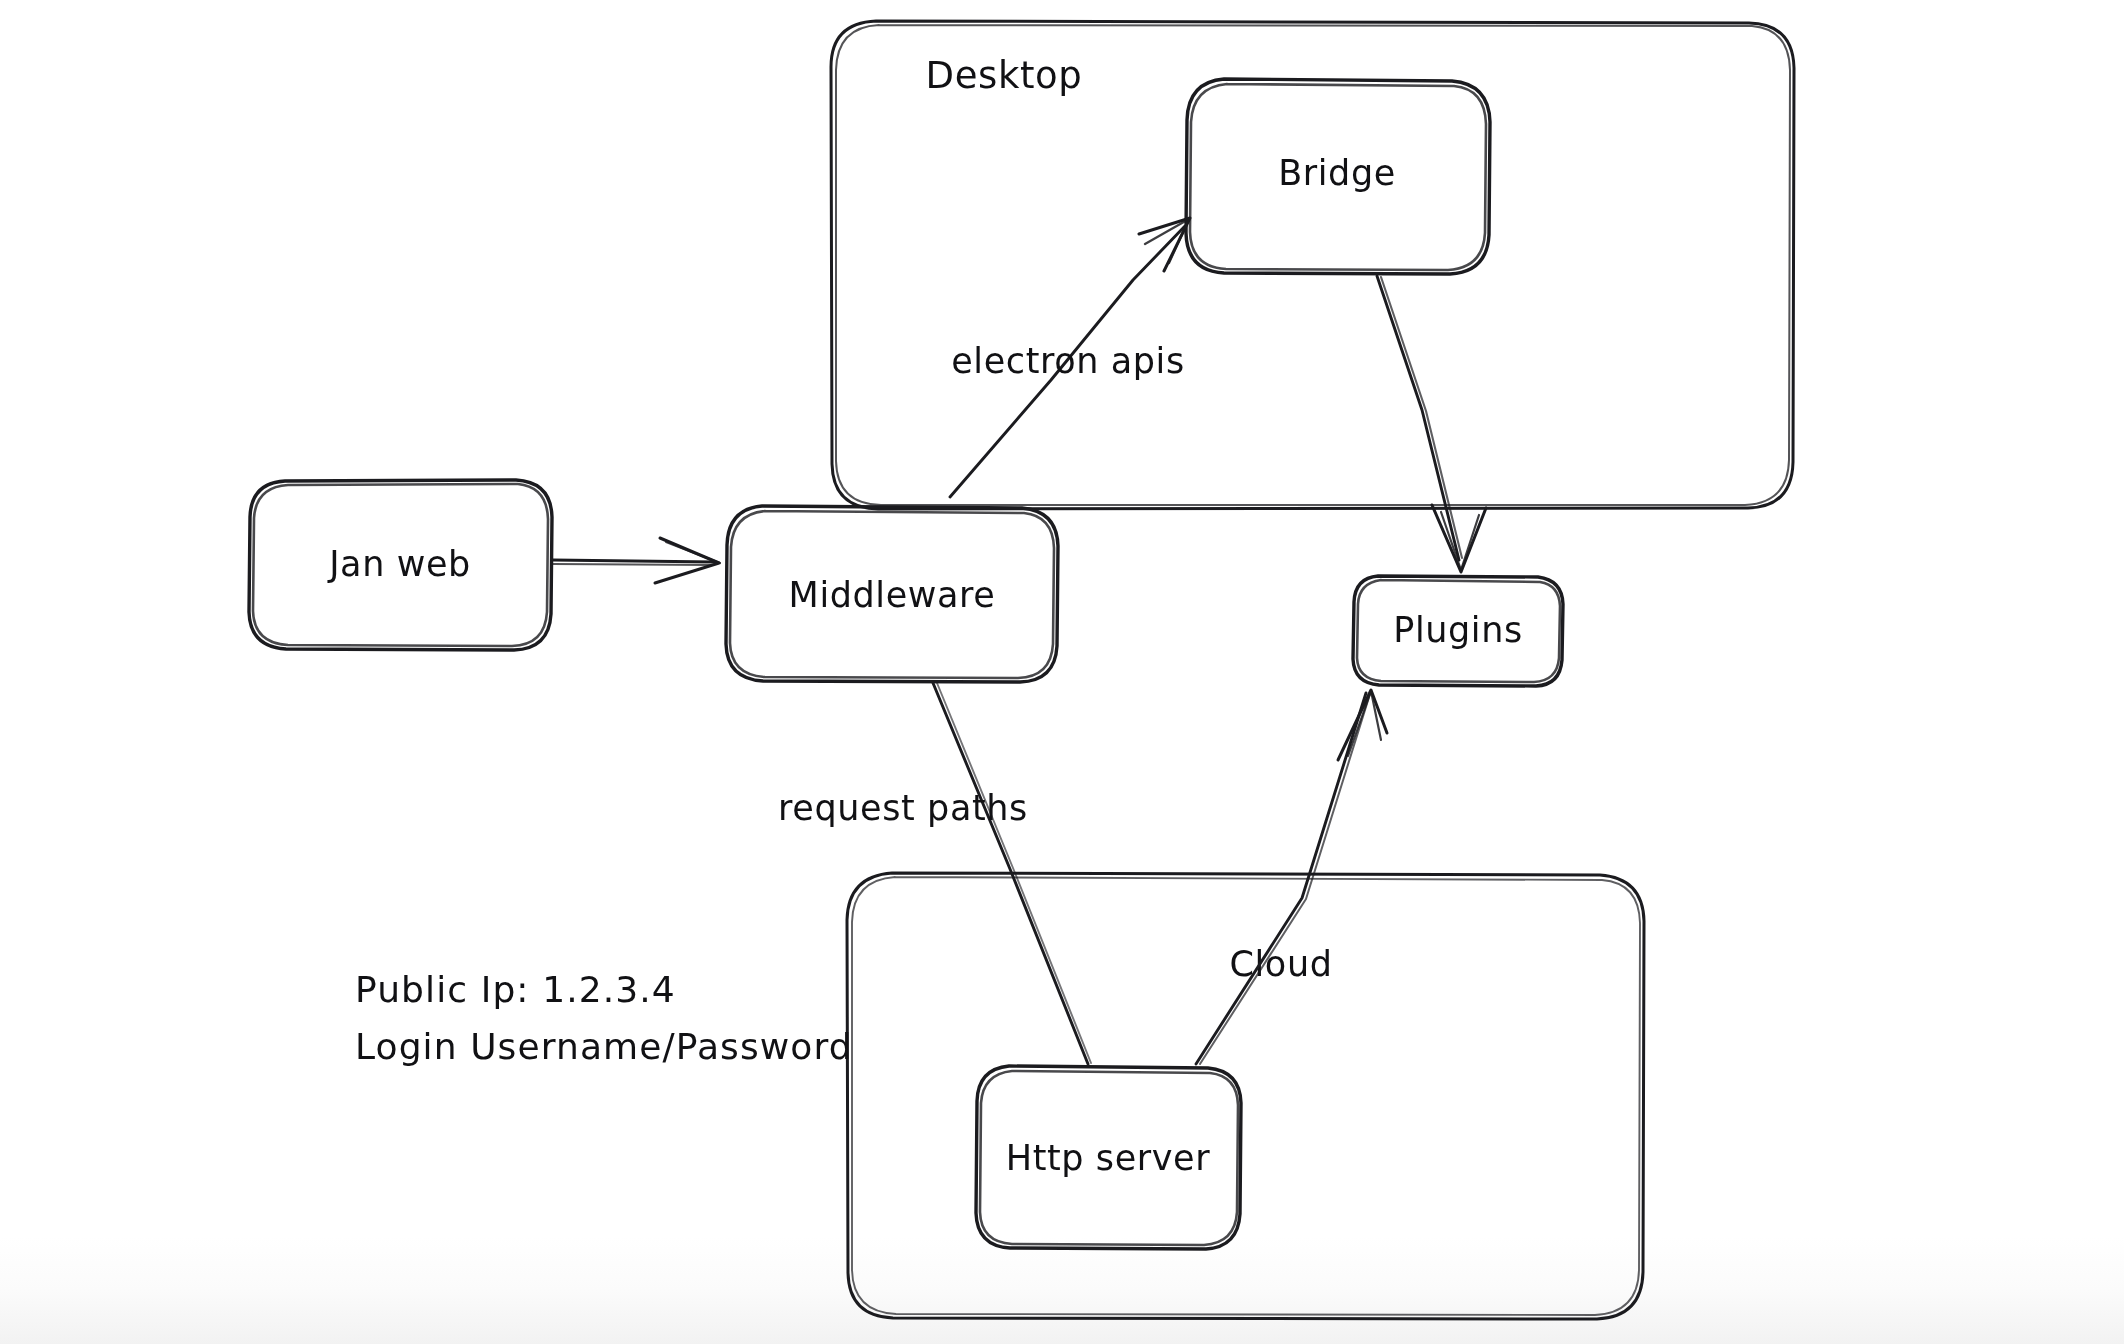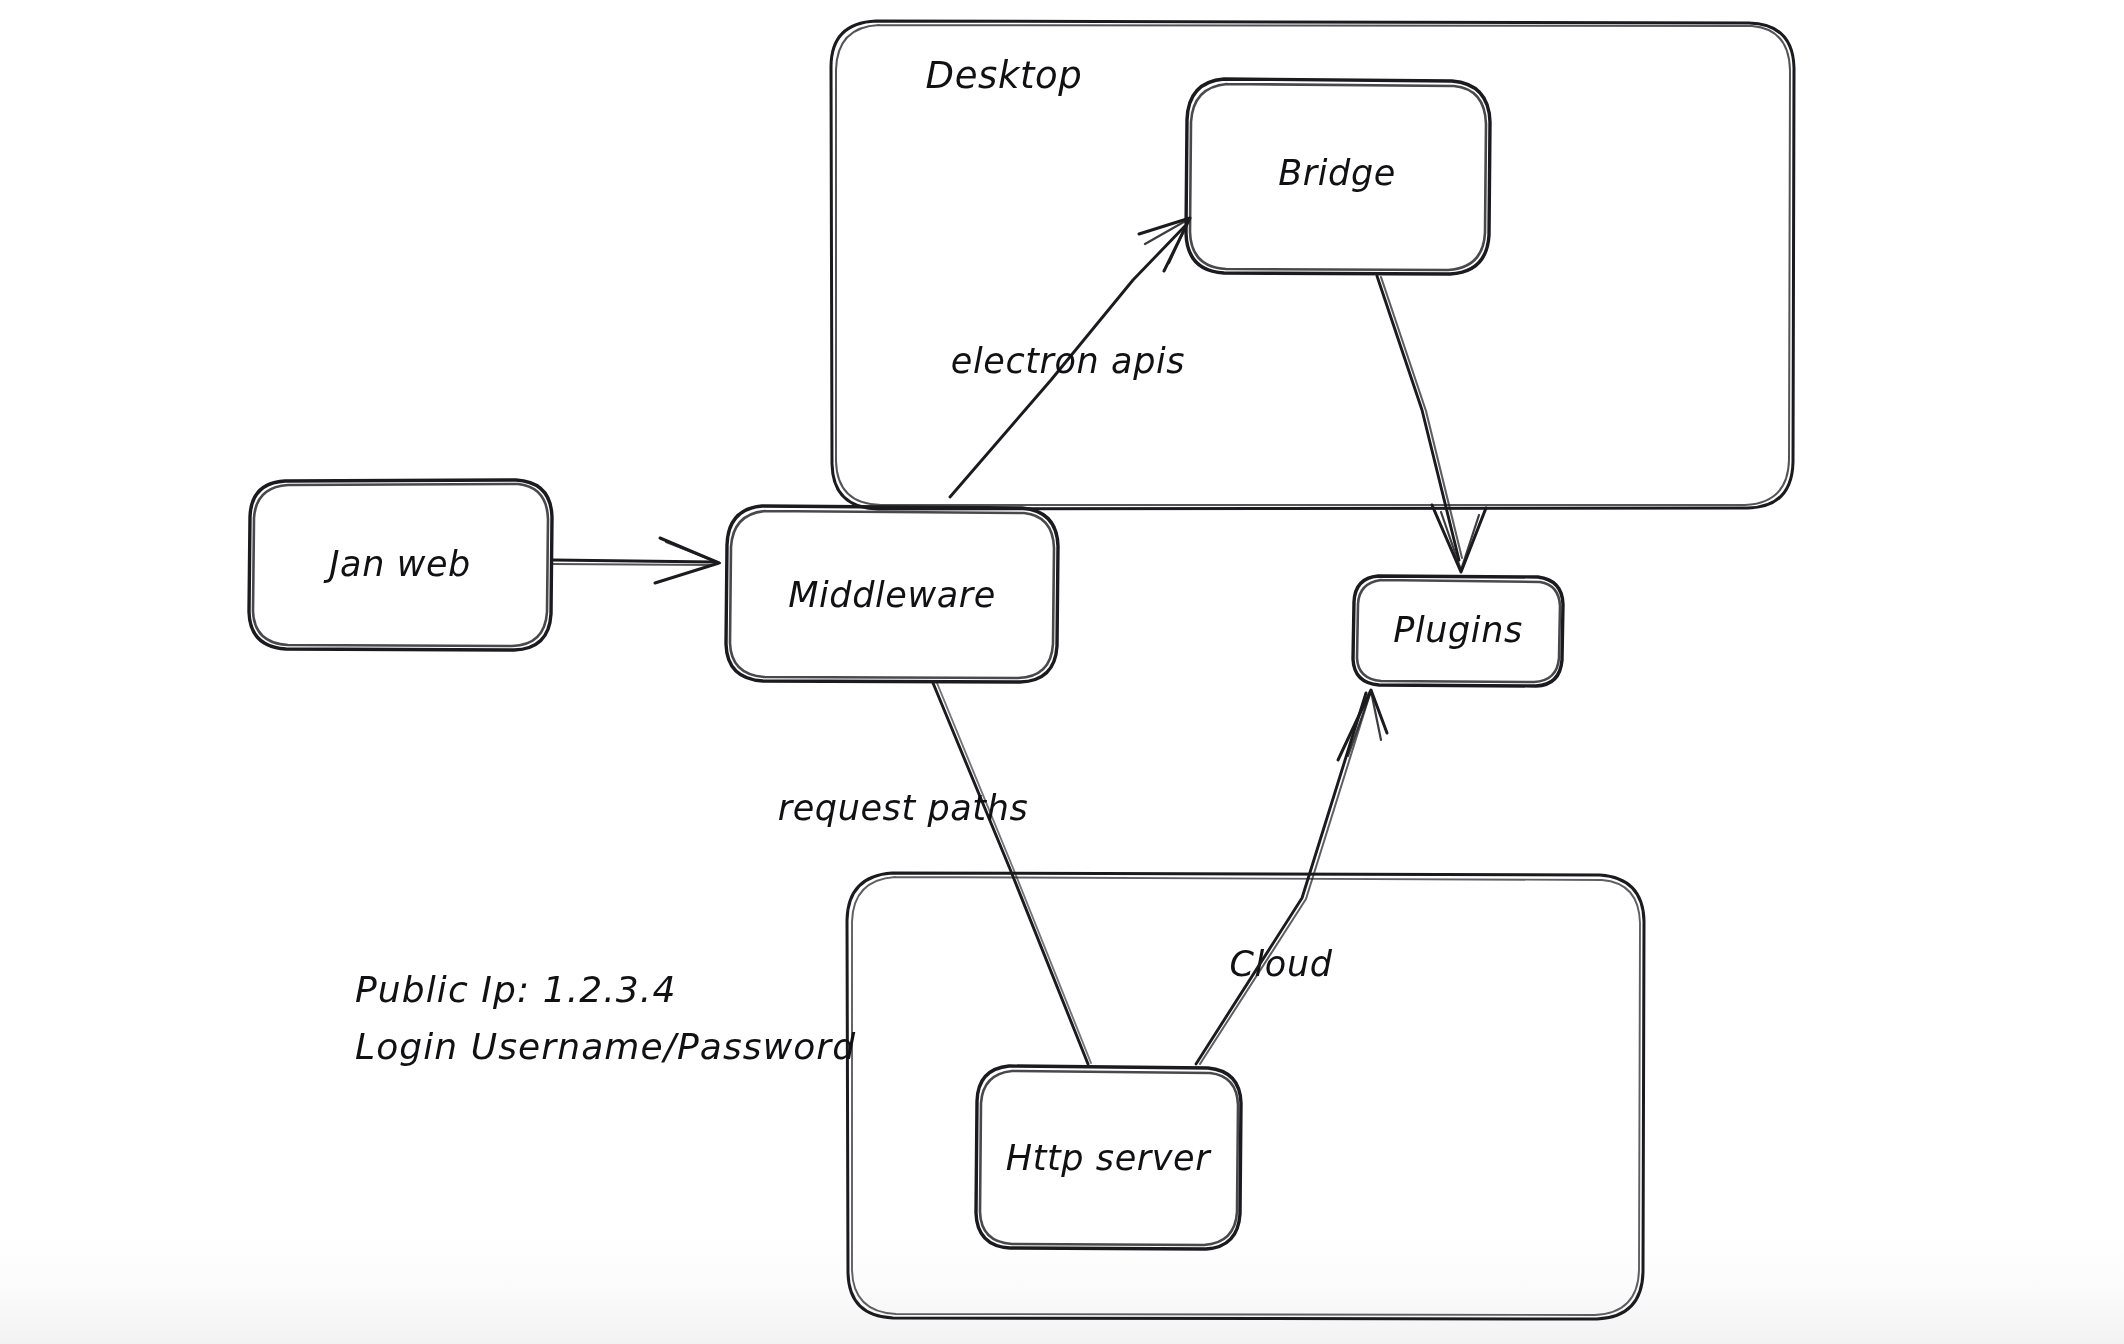--- a/index.html
+++ b/index.html
@@ -10,21 +10,20 @@
   }
   body {
     font-family: "DejaVu Sans", sans-serif;
   }
   #canvas-root {
     position: relative;
     width: 2124px;
     height: 1344px;
     background: linear-gradient(to bottom, #ffffff 0%, #ffffff 92%, #fbfbfb 96%, #f2f2f2 100%);
     overflow: hidden;
-    font-style: italic;
   }
   #diagram-svg {
     position: absolute;
     top: 0;
     left: 0;
     width: 2124px;
     height: 1344px;
     display: block;
   }
   .sketch-stroke {

